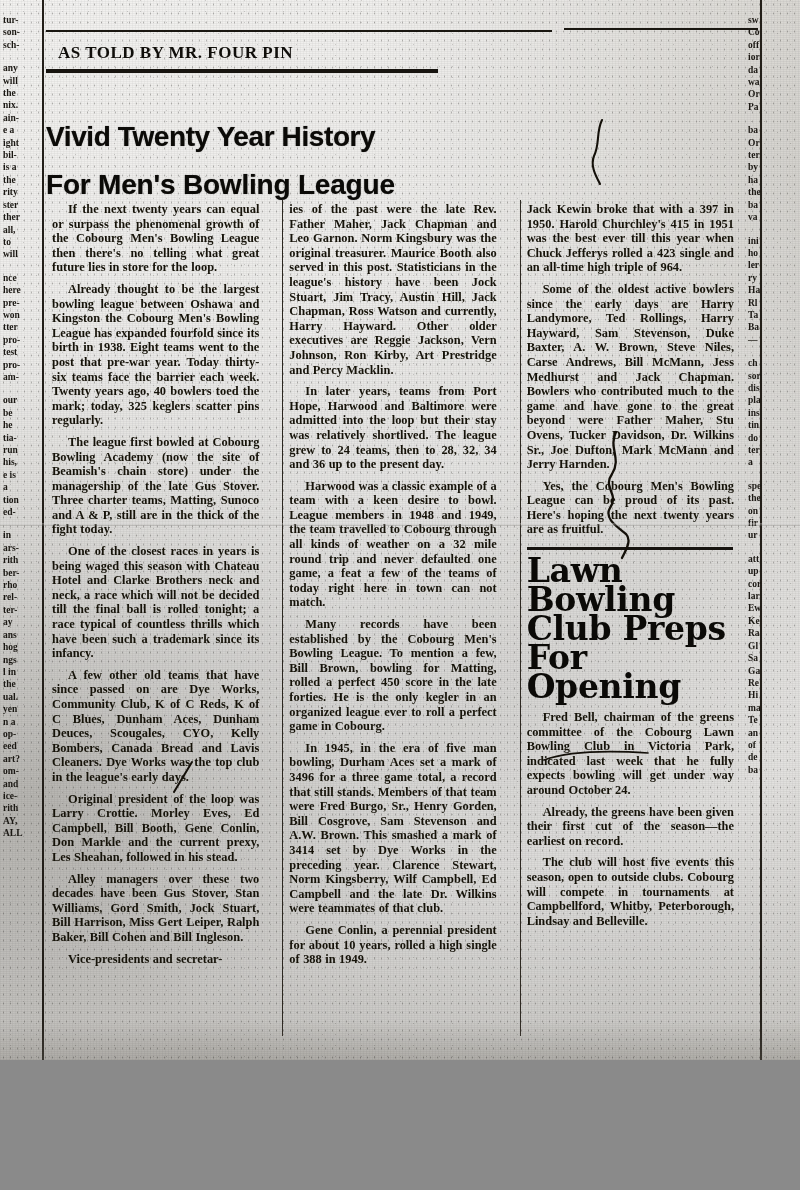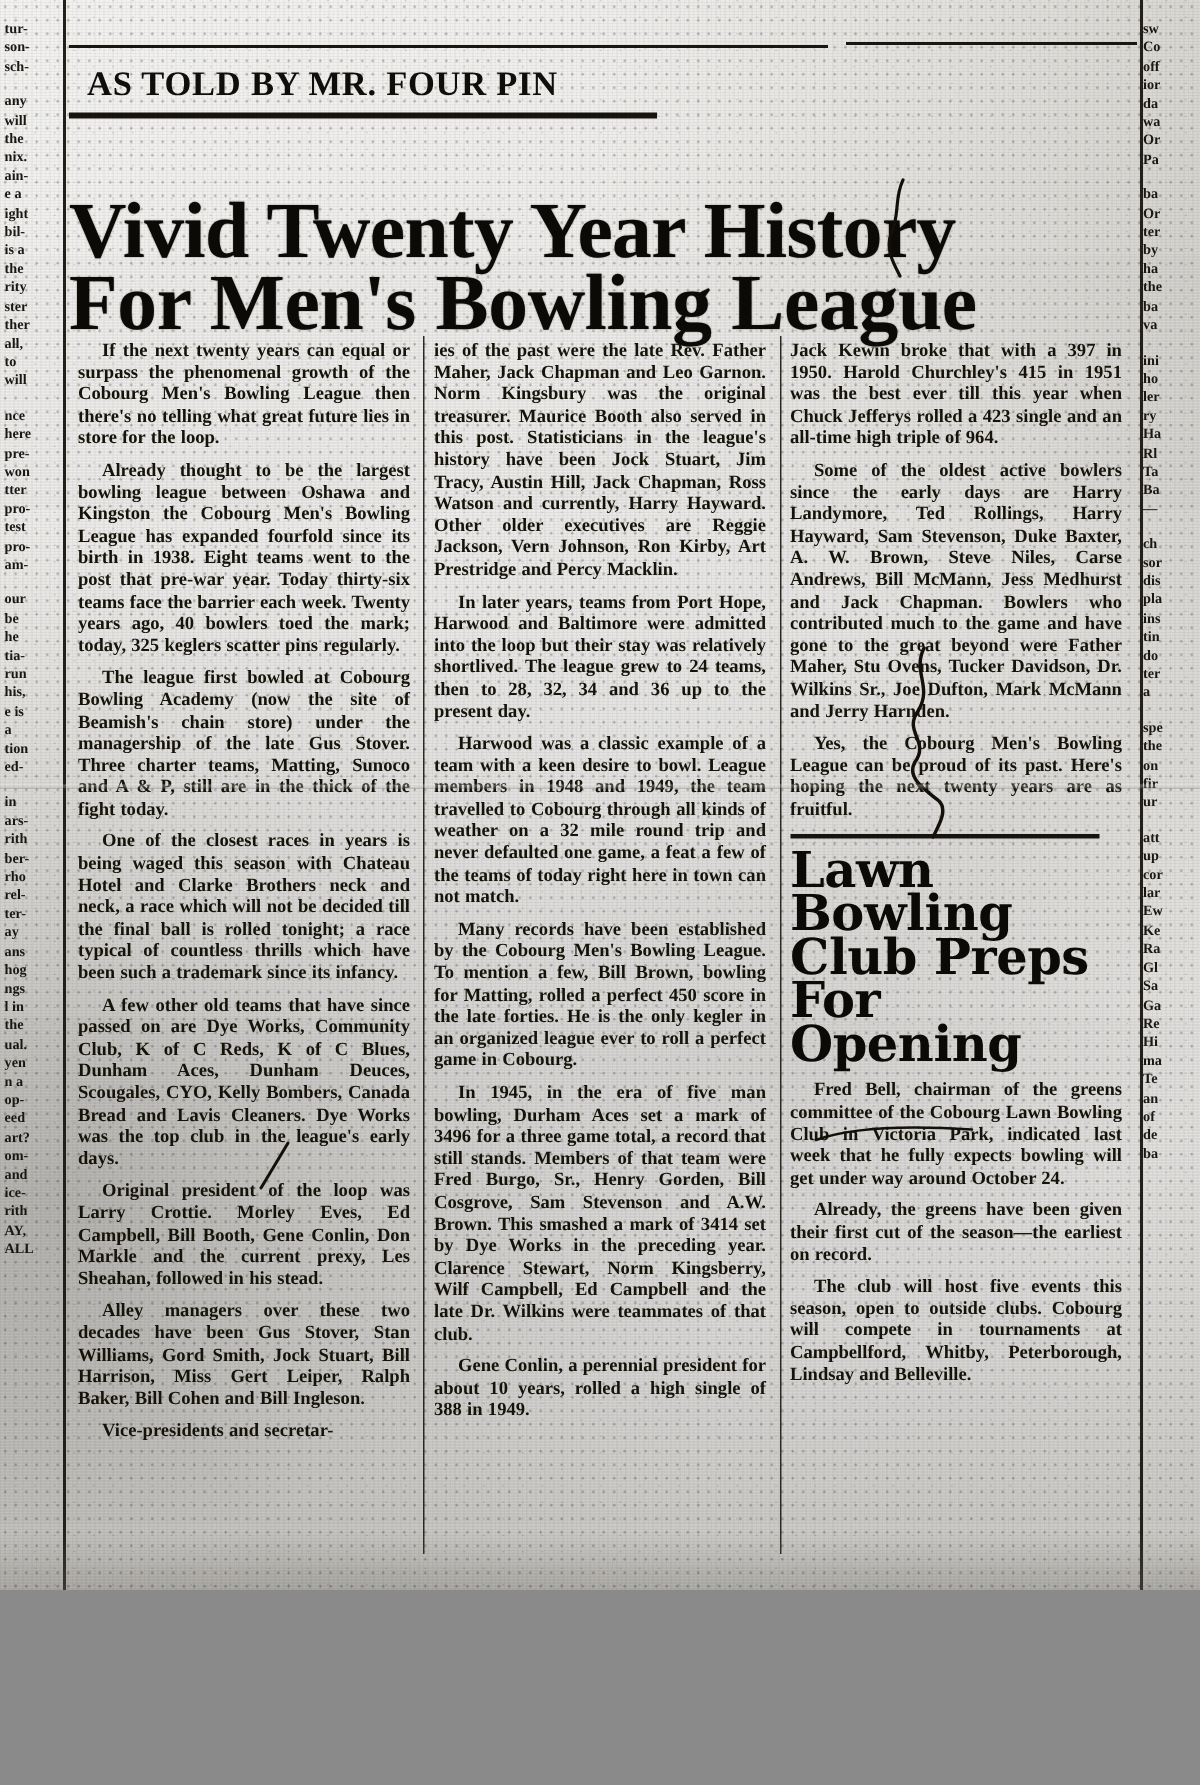--- a/index.html
+++ b/index.html
@@ -39,21 +39,21 @@
 
   
   .margin-strip{
     position:absolute;top:0;bottom:0;
     overflow:hidden;
     font-size:9.5px;line-height:12.4px;
     font-weight:bold;
     color:#1b1813;
   }
   #margin-left{left:0;width:42px;padding:14px 2px 0 3px;}
-  #margin-right{right:0;width:36px;padding:14px 2px 0 4px;}
+  #margin-right{right:14px;width:36px;padding:14px 2px 0 4px;}
   .margin-strip .frag{display:block;white-space:nowrap;}
   .margin-strip .gap{display:block;height:11px;}
 
   .vrule{position:absolute;top:0;bottom:0;width:0;border-left:2px solid #231f19;}
 
   
   #sheet{
     position:absolute;
     left:46px;top:16px;right:42px;bottom:0;
   }
@@ -64,46 +64,46 @@
   }
 
   .hrule{height:0;border-top:3px solid #1a1711;}
   .hrule.med{border-top-width:2px;}
 
   
   #kicker-wrap{position:absolute;left:0;top:20px;width:506px;}
   #kicker{
     font-family:"Liberation Serif", serif;
     font-weight:bold;
-    font-size:23px;
+    font-size:17px;
     letter-spacing:.5px;
     padding:7px 0 6px 12px;
     color:#100e0a;
   }
   #kicker-under{width:392px;border-top:4px solid #17140f;height:0;}
 
   
   #headline{
     position:absolute;left:0;top:78px;width:712px;
-    font-family:Liberation Serif, serif;
-    font-weight:bold;
-    font-size:53px;
+    font-family:Liberation Sans, sans-serif;
+    font-weight:bold;
+    font-size:28px;
     line-height:48px;
     letter-spacing:-.4px;
     color:#0b0a07;
     text-shadow:0 0 1px rgba(0,0,0,.55);
   }
   #headline .l2{letter-spacing:-.2px;}
 
   
   #cols{
     position:absolute;left:0;top:186px;right:0;bottom:8px;
     display:flex;
   }
-  .col{position:relative;width:240px;padding:0 10px 0 6px;margin-top:24px;}
+  .col{position:relative;width:240px;padding:0 24px 0 6px;}
   .col .coldiv{
     position:absolute;right:0;top:-2px;bottom:16px;
     border-left:1px solid #2e2922;
   }
   p.body{
     margin:0 0 7px 0;
     text-indent:16px;
     font-family:"Liberation Serif", serif;
     font-size:12.4px;
     line-height:14.6px;

